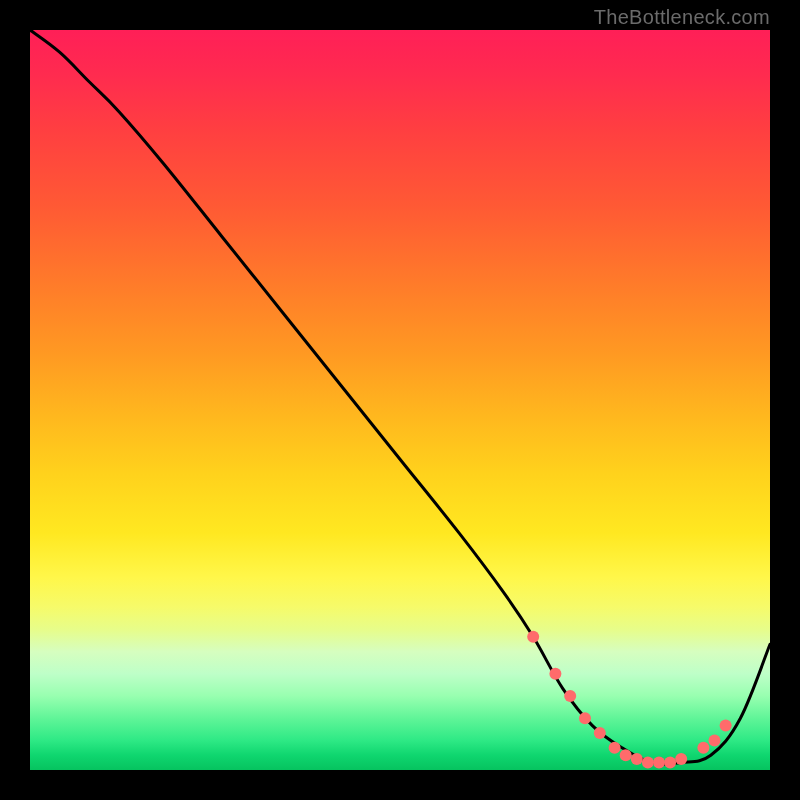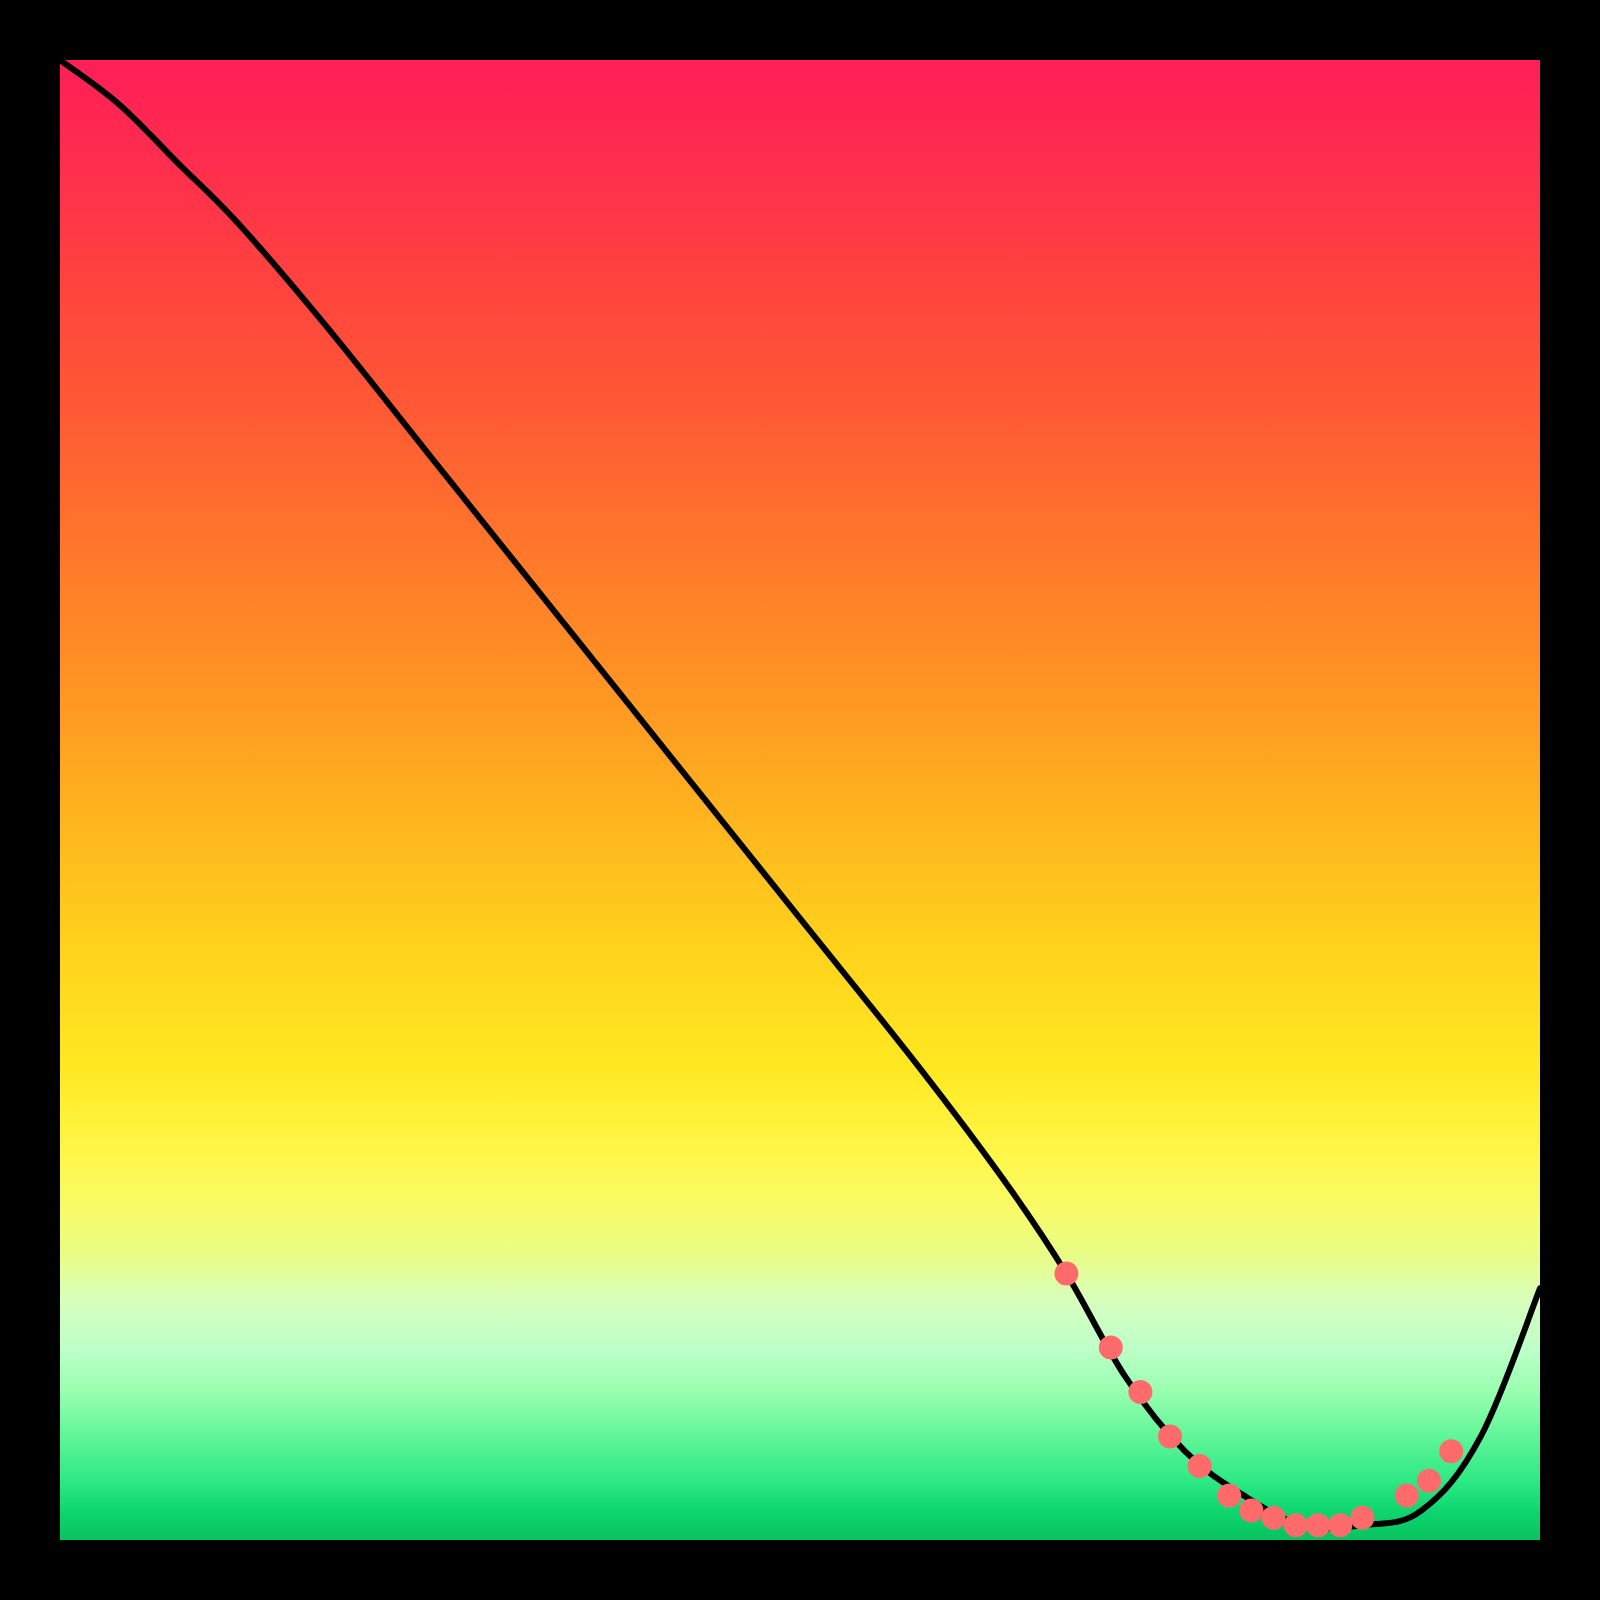--- a/index.html
+++ b/index.html
@@ -62,20 +62,21 @@
     width: 740px;
     height: 740px;
     overflow: visible;
   }
 </style>
 </head>
 <body>
 
 <div class="frame">
 
+  <div class="watermark">TheBottleneck.com</div>
 
   <div class="plot-area">
     <svg class="curve" viewBox="0 0 740 740" preserveAspectRatio="none">
       <path id="curve-path" fill="none" stroke="#000000" stroke-width="3" stroke-linecap="round" stroke-linejoin="round" d="M 0 0 C 5.328 3.996000000000008, 18.944000000000003 12.876000000000055, 29.6 22.200000000000045 C 40.256 31.524000000000036, 48.544000000000004 41.14399999999996, 59.2 51.799999999999955 C 69.856 62.455999999999946, 75.48 66.74799999999996, 88.8 81.39999999999998 C 102.11999999999999 96.05199999999999, 114.55199999999999 110.55600000000004, 133.2 133.20000000000005 C 151.84799999999998 155.84400000000005, 171.088 180.56000000000006, 192.4 207.20000000000005 C 213.71200000000002 233.84000000000003, 230.288 254.56, 251.60000000000002 281.2 C 272.91200000000003 307.84, 289.488 328.56, 310.8 355.2 C 332.112 381.84, 348.688 402.56, 370 429.2 C 391.312 455.84, 410.55199999999996 479.224, 429.2 503.2 C 447.848 527.1759999999999, 460.28000000000003 543.752, 473.6 562.4 C 486.92 581.048, 492.54400000000004 589.4839999999999, 503.20000000000005 606.8 C 513.856 624.116, 522.144 642.616, 532.8 658.6 C 543.4559999999999 674.5840000000001, 551.7439999999999 684.9440000000001, 562.4 695.6 C 573.056 706.256, 581.3439999999999 711.14, 592 717.8 C 602.6560000000001 724.4599999999999, 610.944 729.936, 621.6 732.6 C 632.2560000000001 735.264, 640.544 733.932, 651.2 732.6 C 661.8560000000001 731.268, 670.1440000000001 733.192, 680.8000000000001 725.2 C 691.456 717.2080000000001, 699.744 708.1800000000001, 710.4 688.2 C 721.0559999999999 668.22, 734.672 627.5200000000001, 740 614.2"></path>
       <g id="markers-group">
           <circle cx="503.20000000000005" cy="606.8" r="6" fill="#ff6b6b"></circle>
           <circle cx="525.4" cy="643.8" r="6" fill="#ff6b6b"></circle>
           <circle cx="540.1999999999999" cy="666" r="6" fill="#ff6b6b"></circle>
           <circle cx="555" cy="688.2" r="6" fill="#ff6b6b"></circle>
           <circle cx="569.8000000000001" cy="703" r="6" fill="#ff6b6b"></circle>

